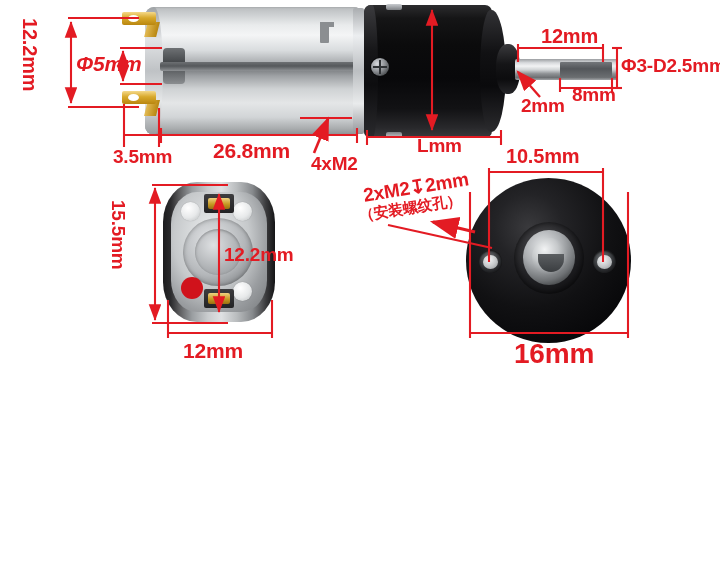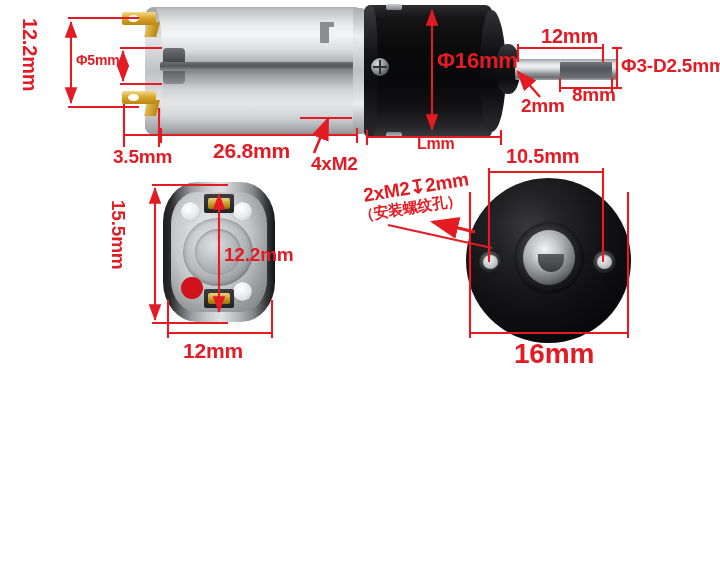--- a/index.html
+++ b/index.html
@@ -443,31 +443,30 @@
       <line x1="628" y1="192" x2="628" y2="338"></line>
       <line x1="470" y1="333" x2="628" y2="333"></line>
 
       <line x1="388" y1="225" x2="492" y2="248" stroke-width="2.2"></line>
       <line x1="475" y1="232" x2="433" y2="222" marker-end="url(#arbig)" stroke-width="3.2"></line>
     </g>
   </svg>
 
   <div class="dim-text rot90" style="left:40px; top:18px; font-size:20px;">12.2mm</div>
 
-  <div class="dim-text" style="left:76px; top:53px; font-size:14px;">Φ5mm</div>
+  <div class="dim-text" style="left:76px; top:53px; font-size:21px;font-style:italic;">Φ5mm</div>
 
   <div class="dim-text" style="left:113px; top:147px; font-size:19px;">3.5mm</div>
 
   <div class="dim-text" style="left:213px; top:140px; font-size:21px;">26.8mm</div>
 
   <div class="dim-text" style="left:311px; top:154px; font-size:19px;">4xM2</div>
 
-  <div class="dim-text" style="left:437px; top:50px; font-size:22px;">Φ16mm</div>
-
-  <div class="dim-text" style="left:417px; top:136px; font-size:16px;">Lmm</div>
+
+  <div class="dim-text" style="left:417px; top:136px; font-size:19px;">Lmm</div>
 
   <div class="dim-text" style="left:541px; top:26px; font-size:20px;">12mm</div>
 
   <div class="dim-text" style="left:521px; top:96px; font-size:19px;">2mm</div>
 
   <div class="dim-text" style="left:572px; top:85px; font-size:19px;">8mm</div>
 
   <div class="dim-text" style="left:621px; top:56px; font-size:19px;">Φ3-D2.5mm</div>
 
   <div class="dim-text rot90" style="left:128px; top:200px; font-size:19px;">15.5mm</div>

